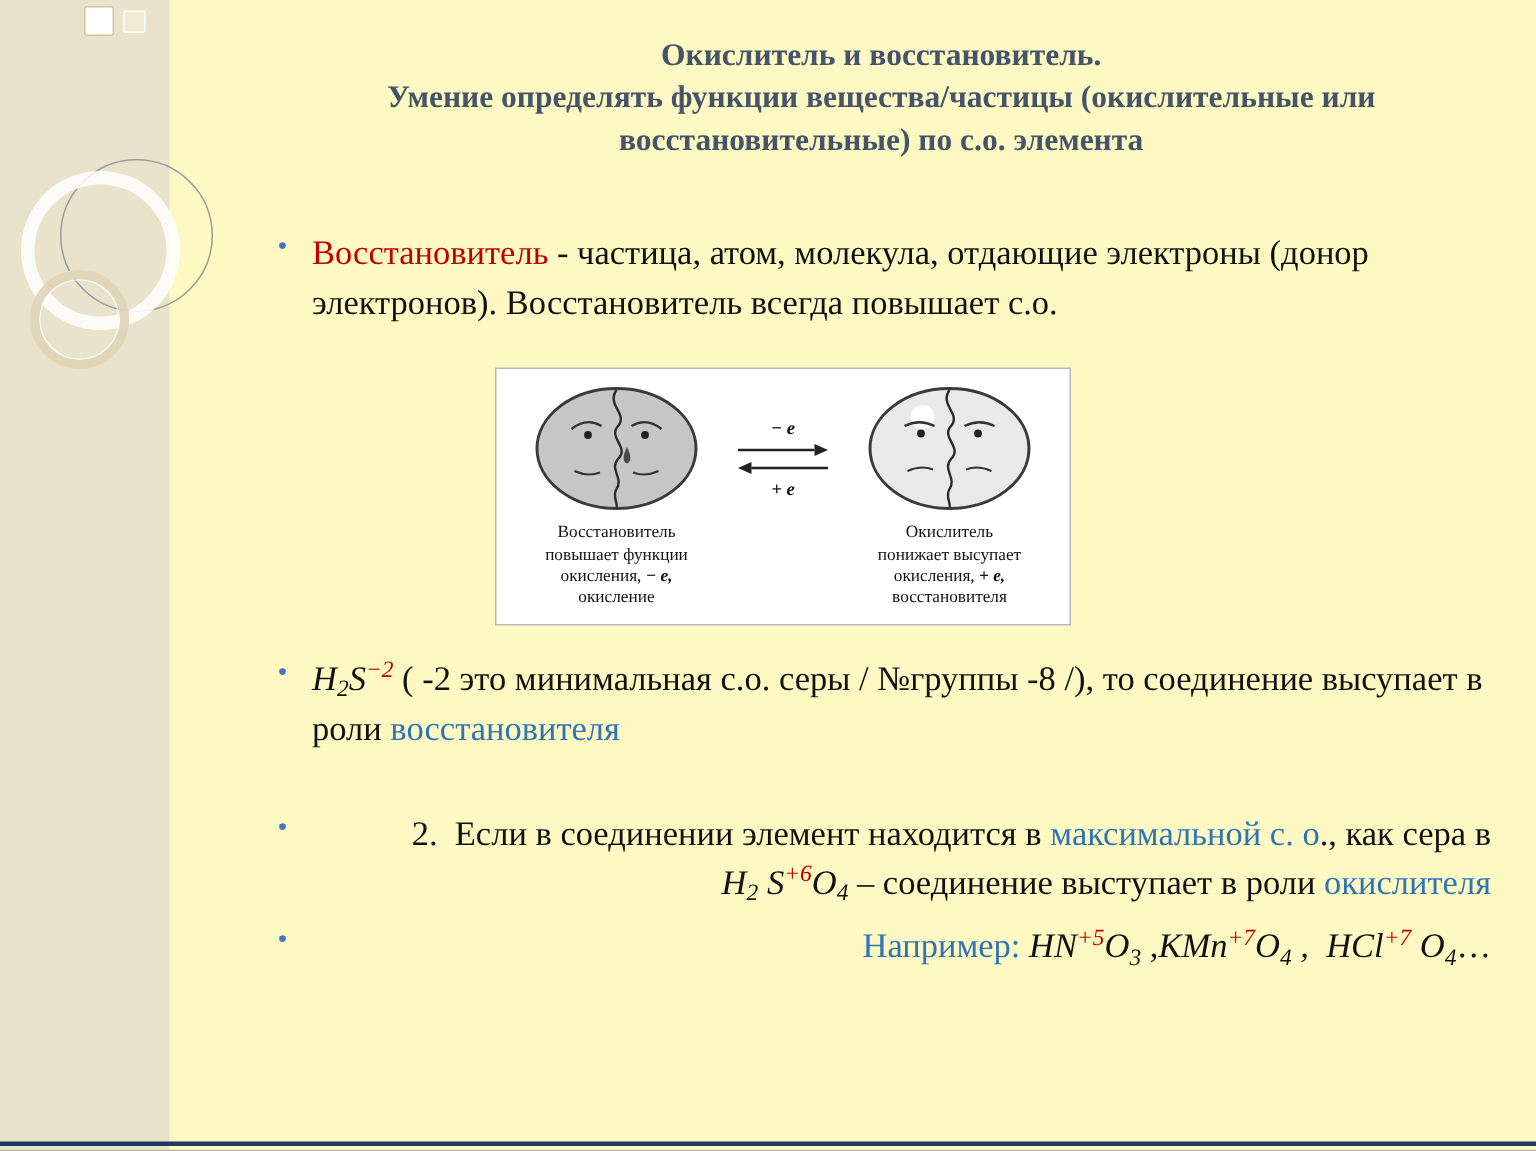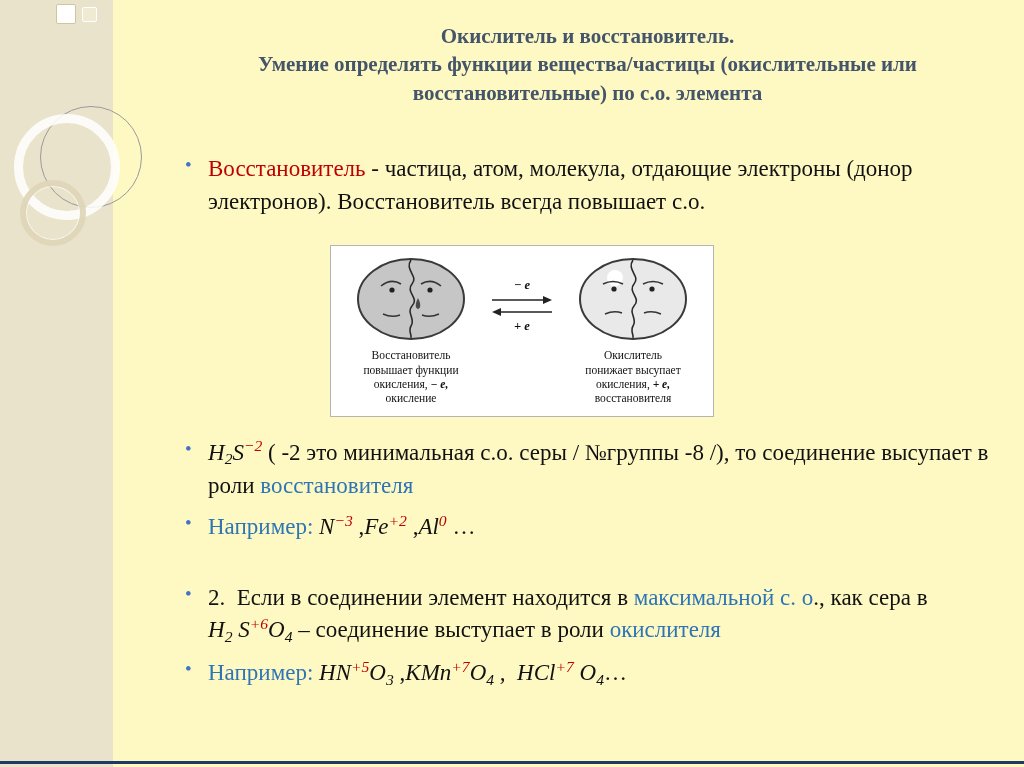--- a/index.html
+++ b/index.html
@@ -48,21 +48,21 @@
   }
   ul.blist li::before{
     content:"•";
     position:absolute;left:4px;top:-1px;
     color:#4472c4;font-size:19px;
   }
   ul.top{margin-top:46px;}
   ul.mid{margin-top:12px;}
   ul.mid li{margin-bottom:9px;}
   ul.bottom{margin-top:38px;}
-  ul.bottom li{margin-bottom:10px;}
+  ul.bottom li{margin-bottom:10px;text-align:right;}
 
   .c-red{color:#c00000;}
   .c-blue{color:#2e75b6;}
   .it{font-style:italic;}
   .bd{font-weight:bold;}
   sup{font-size:68%;vertical-align:baseline;position:relative;top:-0.55em;}
   sub{font-size:68%;vertical-align:baseline;position:relative;top:0.28em;}
 
   
   .diagram{
@@ -150,21 +150,20 @@
           <circle cx="75" cy="33" r="2.6" fill="#222"></circle>
           <path d="M28 58 Q37 54 45 57" fill="none" stroke="#333" stroke-width="1.4"></path>
           <path d="M67 57 Q75 54 84 58" fill="none" stroke="#333" stroke-width="1.4"></path>
         </svg>
         <div class="dcaption"><span>Окислитель</span><br><span>понижает высупает</span><br><span>окисления, </span><span class="it bd">+ е,</span><br><span>восстановителя</span></div>
       </div>
     </div>
 
     <ul class="blist mid">
       <li><span class="it">H</span><sub class="it">2</sub><span class="it">S</span><sup class="c-red it">−2</sup><span> ( -2 это минимальная с.о. серы / №группы -8 /), то соединение высупает в роли </span><span class="c-blue">восстановителя</span></li>
-      <li><span class="c-blue">Например: </span><span class="it">N</span><sup class="c-red it">−3</sup><span> ,</span><span class="it">Fe</span><sup class="c-red it">+2</sup><span> ,</span><span class="it">Al</span><sup class="c-red it">0</sup><span> …</span></li>
     </ul>
 
     <ul class="blist bottom">
       <li><span>2.&nbsp;&nbsp;Если в соединении элемент находится в </span><span class="c-blue">максимальной с. о</span><span>., как сера в</span><br><span class="it">H</span><sub class="it">2</sub><span class="it"> S</span><sup class="c-red it">+6</sup><span class="it">O</span><sub class="it">4</sub><span> – соединение выступает в роли </span><span class="c-blue">окислителя</span></li>
       <li><span class="c-blue">Например: </span><span class="it">HN</span><sup class="c-red it">+5</sup><span class="it">O</span><sub class="it">3</sub><span> ,</span><span class="it">KMn</span><sup class="c-red it">+7</sup><span class="it">O</span><sub class="it">4</sub><span class="it"> ,&nbsp; HCl</span><sup class="c-red it">+7</sup><span class="it"> O</span><sub class="it">4</sub><span>…</span></li>
     </ul>
 
   </div>
 
   <div class="bottom-rule"></div>

